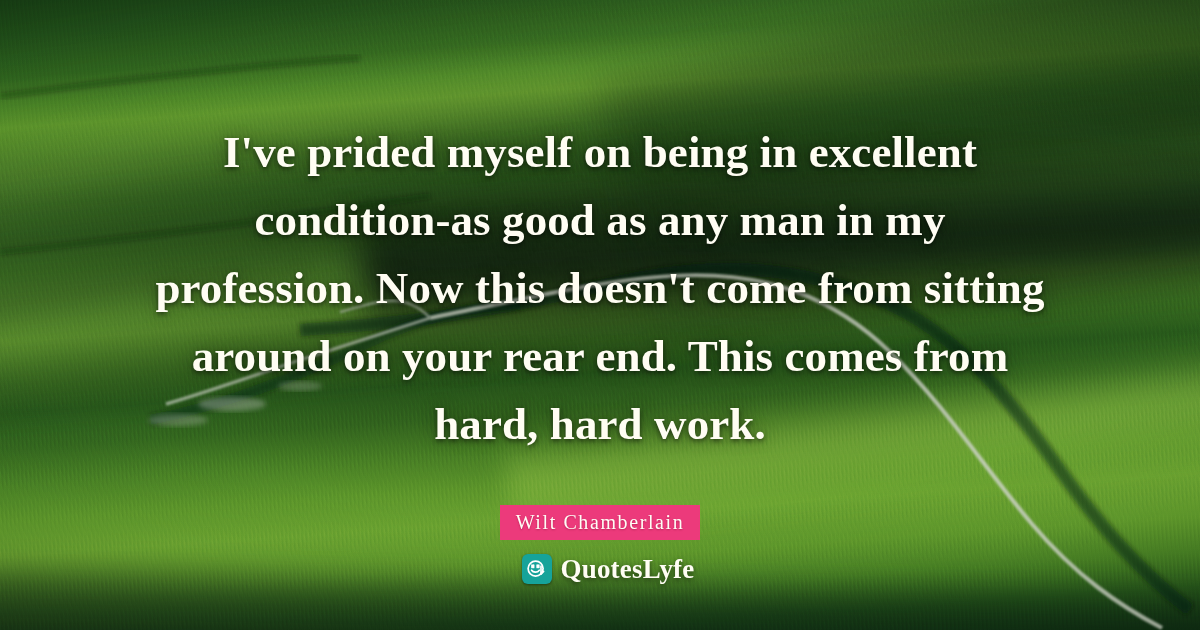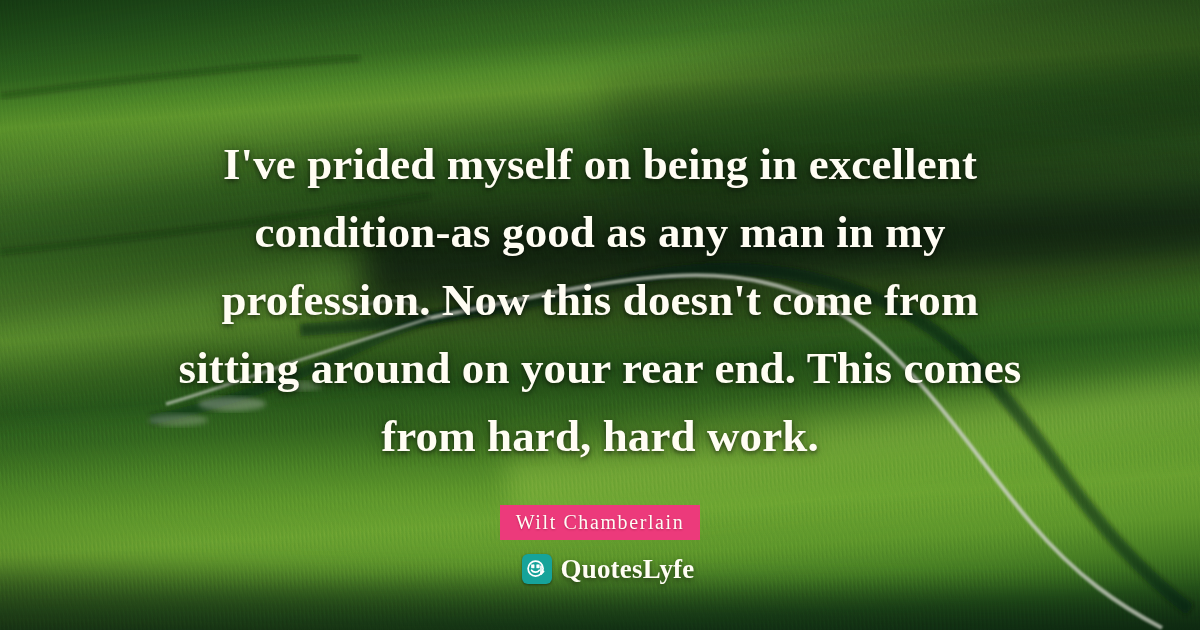--- a/index.html
+++ b/index.html
@@ -242,21 +242,21 @@
 
   .quote-block {
     position: absolute;
     top: 118px;
     left: 150px;
     width: 900px;
     text-align: center;
   }
 
   .quote-text {
-    margin: 12px;
+    margin: 0;
     color: #fffdf3;
     font-family: "Liberation Serif", "DejaVu Serif", serif;
     font-weight: bold;
     font-size: 45px;
     line-height: 68px;
     letter-spacing: 0.1px;
     text-shadow:
       0 2px 5px rgba(0,0,0,0.55),
       0 0 18px rgba(0,0,0,0.30);
   }

